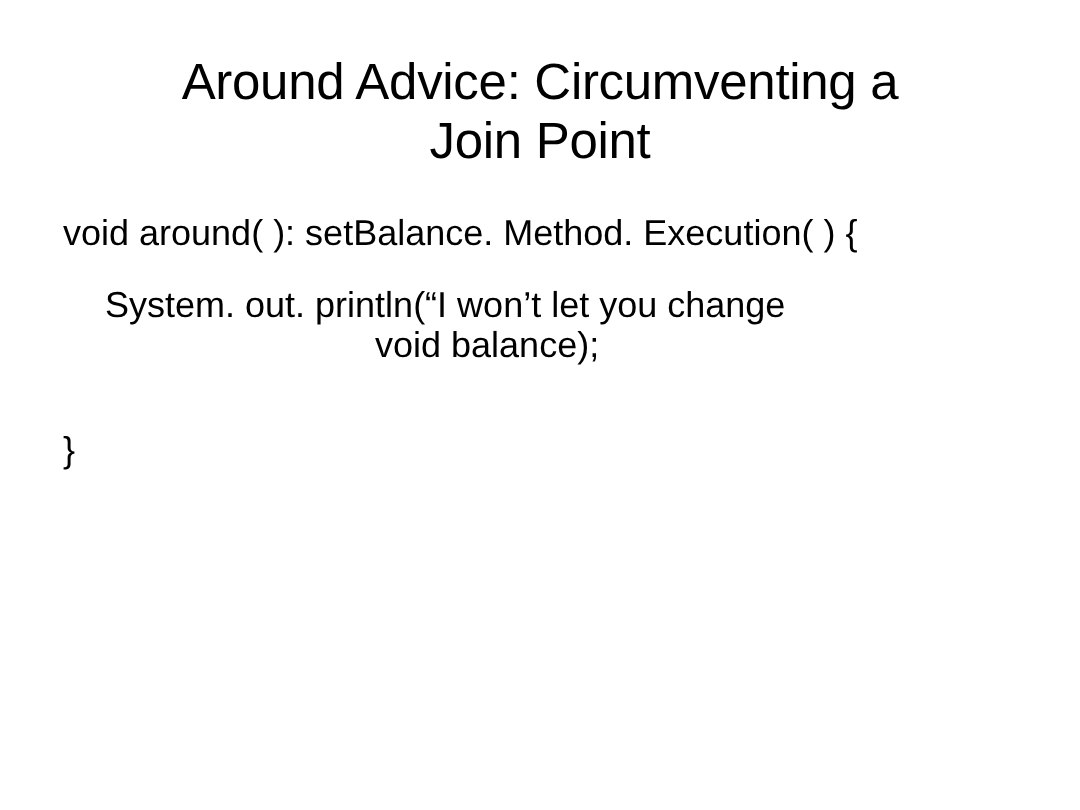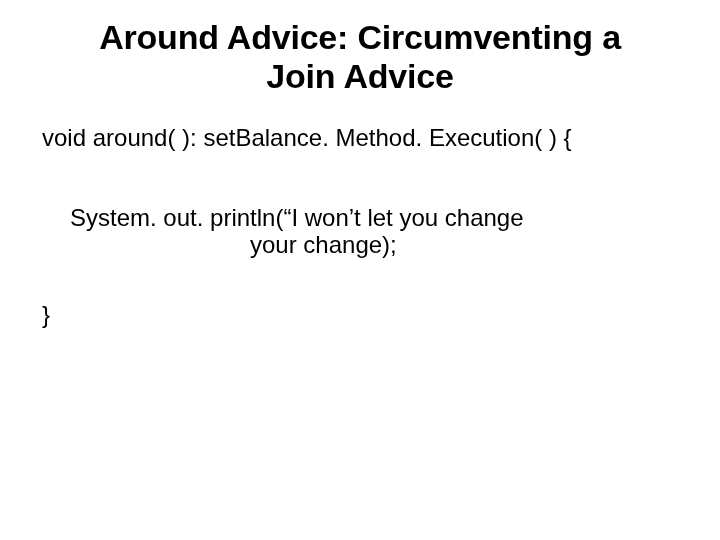--- a/index.html
+++ b/index.html
@@ -13,58 +13,58 @@
   }
   .slide {
     width: 720px;
     height: 540px;
     position: relative;
     box-sizing: border-box;
   }
   .title {
     text-align: center;
     font-size: 34px;
-    font-weight: 700;
-    padding-top: 18px;
+    font-weight: 400;
+    padding-top: 36px;
     line-height: 1.15;
     letter-spacing: -0.2px;
   }
   .body {
     padding-left: 42px;
     padding-right: 40px;
     padding-top: 28px;
     font-size: 24px;
     line-height: 1.15;
   }
   .line1 {
-    margin-bottom: 52px;
+    margin-bottom: 20px;
   }
   .line2-wrap {
     padding-left: 28px;
     margin-bottom: 42px;
     margin-top: 16px;
   }
   .line2a { }
   .line2b {
     padding-left: 180px;
   }
   .line3 { }
 </style>
 </head>
 <body>
 
 <div class="slide">
   <div class="title">
     <span>Around Advice: Circumventing a</span><br>
-    <span>Join Advice</span>
+    <span>Join Point</span>
   </div>
 
   <div class="body">
     <div class="line1">void around( ): setBalance. Method. Execution( ) {</div>
 
     <div class="line2-wrap">
       <div class="line2a">System. out. println(“I won’t let you change</div>
-      <div class="line2b">your change);</div>
+      <div class="line2b">void balance);</div>
     </div>
 
     <div class="line3">}</div>
   </div>
 </div>
 
 </body></html>

